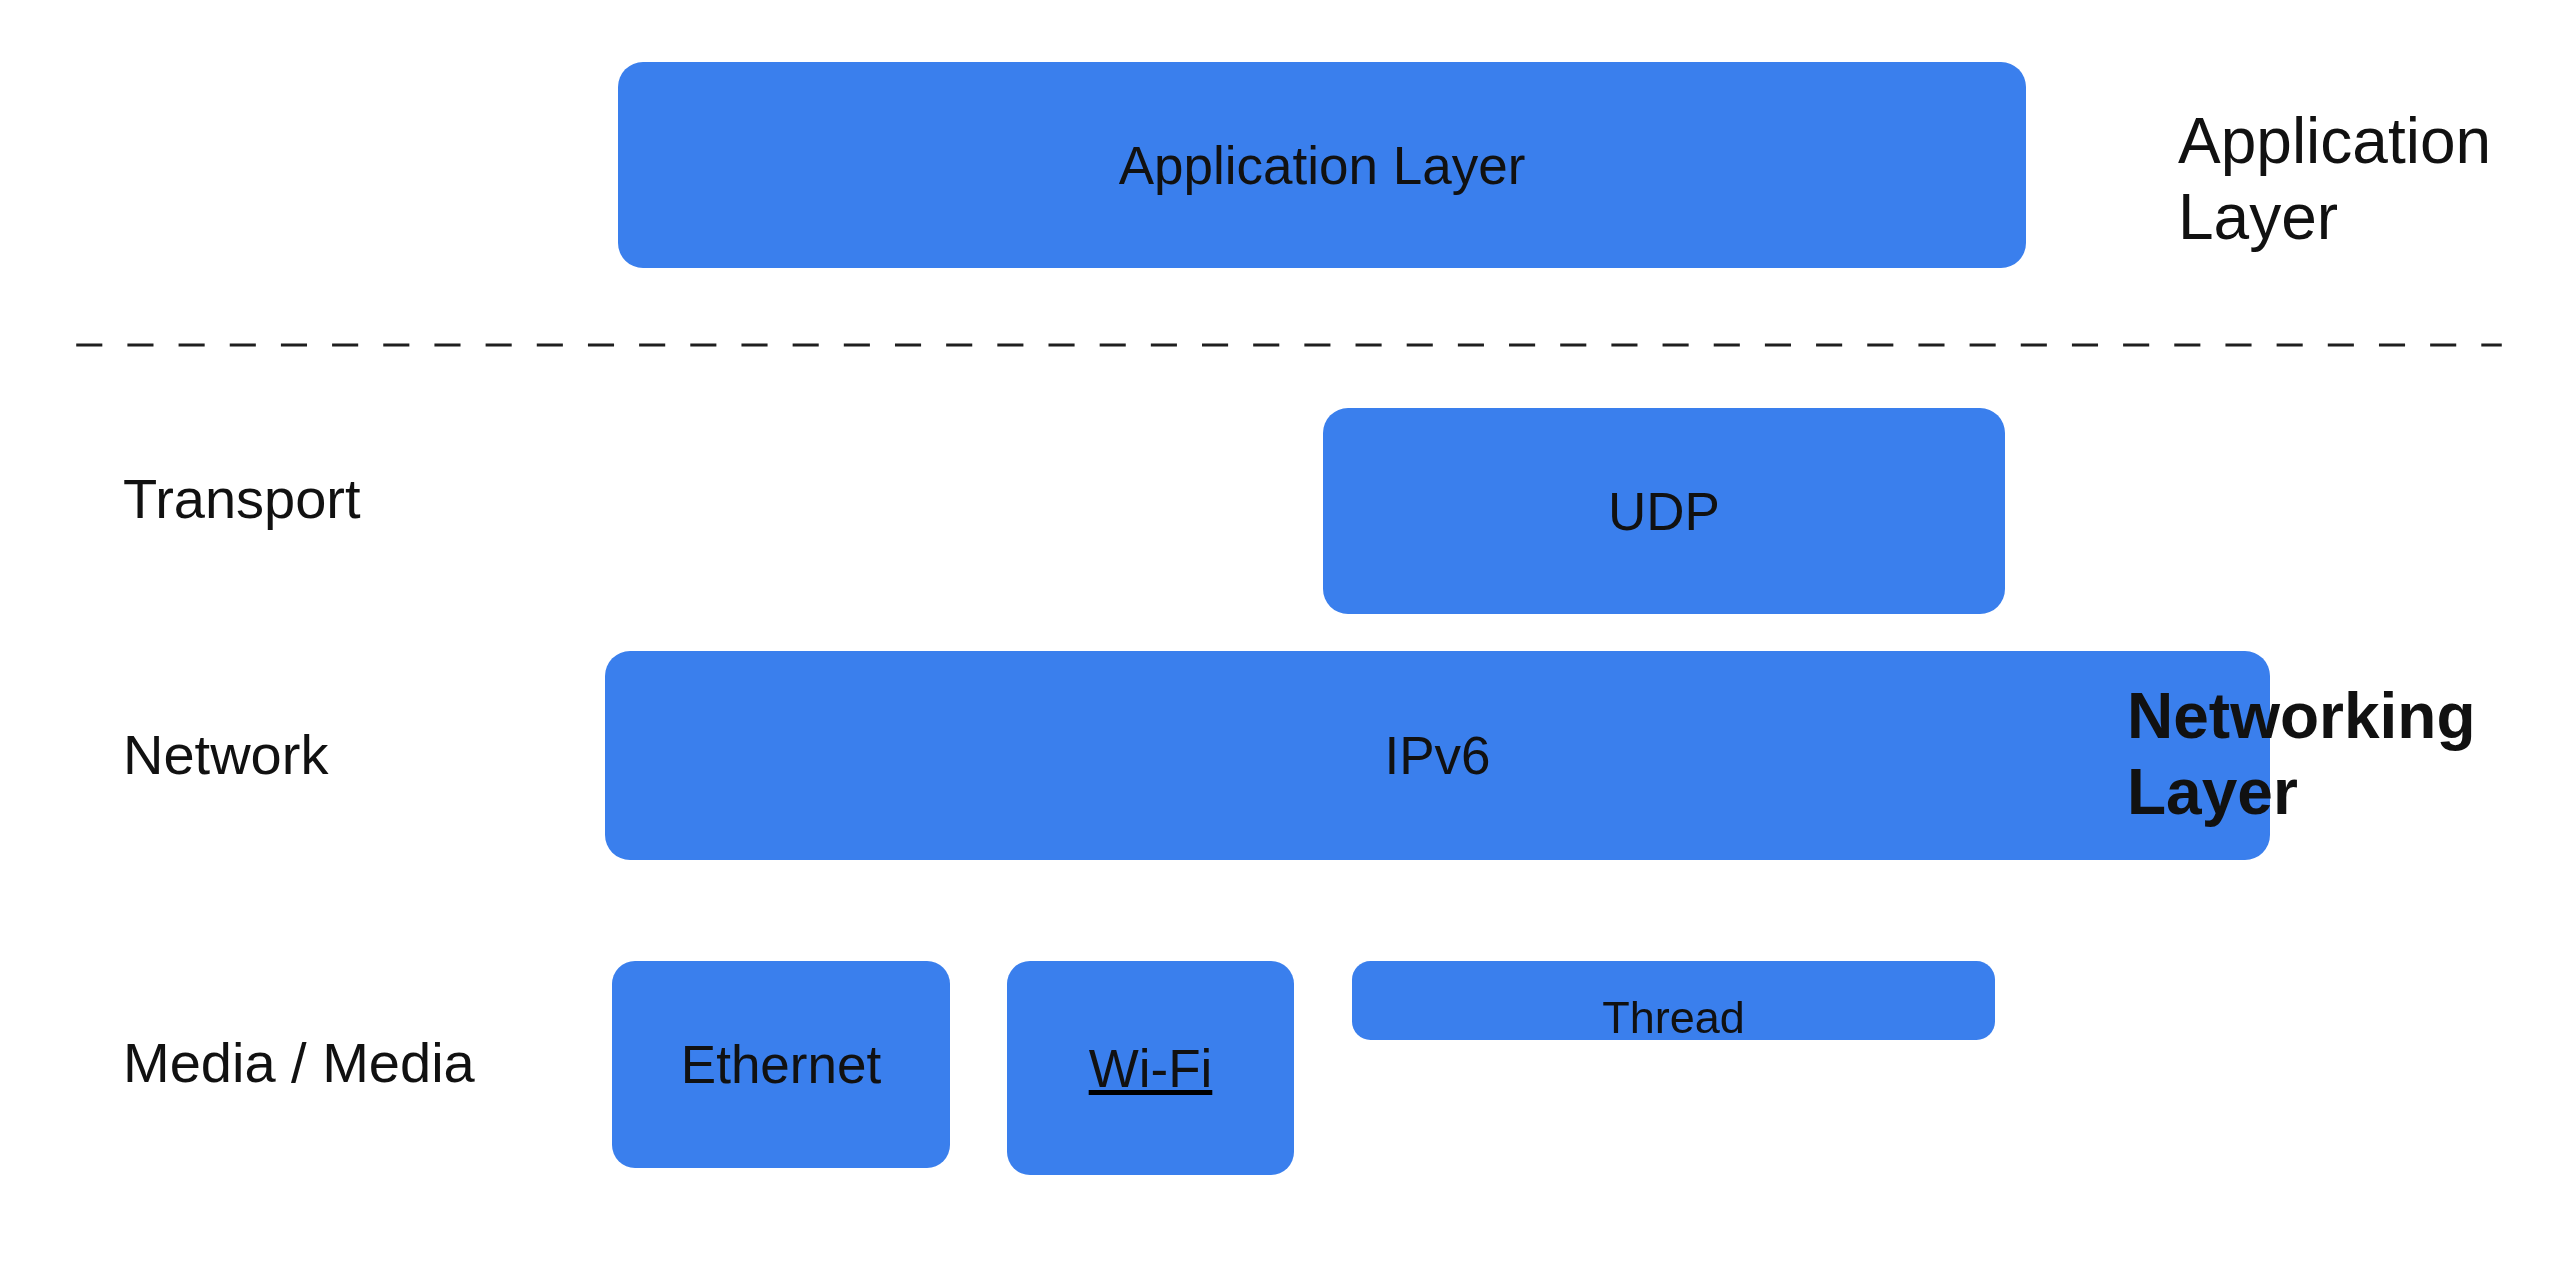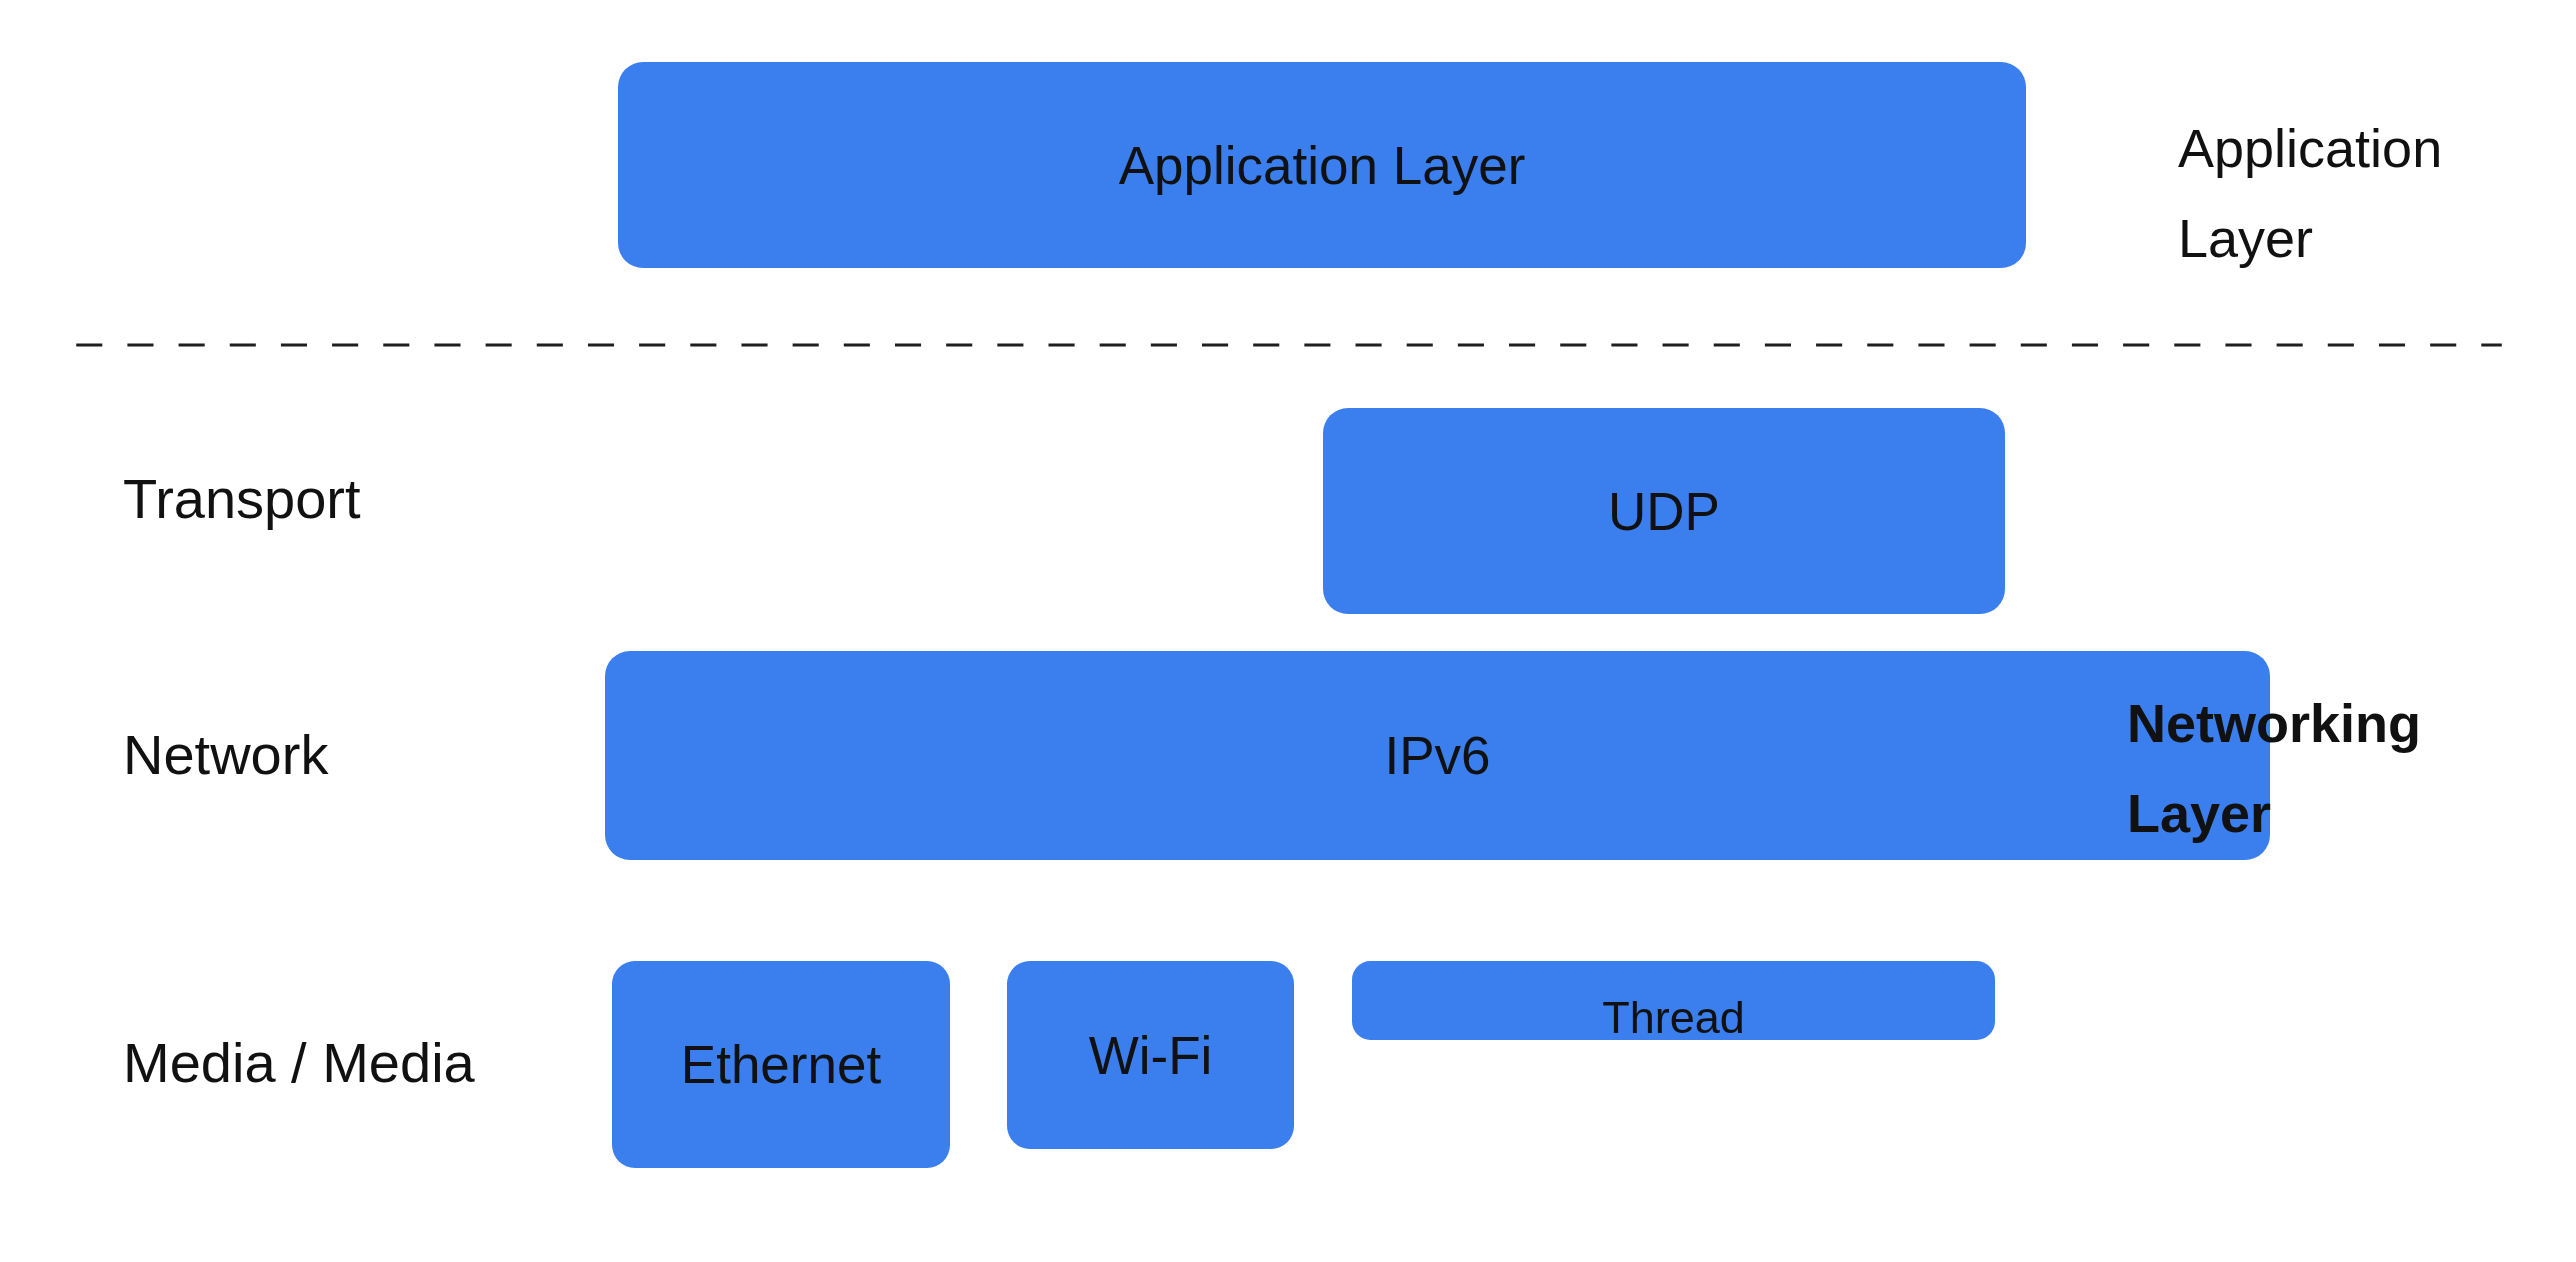--- a/index.html
+++ b/index.html
@@ -33,42 +33,42 @@
   }
   .r-lg { border-radius: 25px; }
   .r-md { border-radius: 23px; }
   .r-sm { border-radius: 18.5px; }
 
   .box-application { left: 618px; top: 62px;  width: 1408px; height: 206px; }
   .box-tcp         { left: 612px; top: 408px;  width: 681px; height: 206px; }
   .box-udp         { left: 1323px; top: 408px;  width: 682px; height: 206px; }
   .box-ipv6        { left: 605px; top: 651px; width: 1665px; height: 209px; }
   .box-ethernet    { left: 612px; top: 961px; width: 338px;  height: 207px; }
-  .box-wifi        { left: 1007px; top: 961px; width: 287px;  height: 188px; }
+  .box-wifi        { left: 1007px; top: 961px; width: 287px;  height: 214px; text-decoration: underline; }
   .box-thread      { left: 1352px; top: 961px; width: 643px; height: 79px; align-items: flex-end; }
   .box-ieee        { left: 1356px; top: 1084px; width: 647px; height: 83px; }
   .box-thread .box-label, .box-ieee .box-label { font-size: 45px; }
 
   .row-label {
     position: absolute;
     left: 123px;
     color: var(--text-color, #111111);
     font-size: 56px;
     line-height: 1;
     white-space: nowrap;
   }
   .row-label-transport  { top: 471px; }
   .row-label-network    { top: 727px; }
   .row-label-link-media { top: 1035px; }
 
   .side-label {
     position: absolute;
     color: var(--text-color, #111111);
-    font-size: 54px;
-    line-height: 90px;
+    font-size: 64px;
+    line-height: 76px;
     white-space: pre-line;
   }
   .side-label-application { left: 2178px; top: 103px; }
   .side-label-networking  { left: 2127px; top: 678px; font-weight: bold; }
 
   .dashed-separator {
     position: absolute;
     left: 68px;
     top: 343px;
     width: 2442px;

